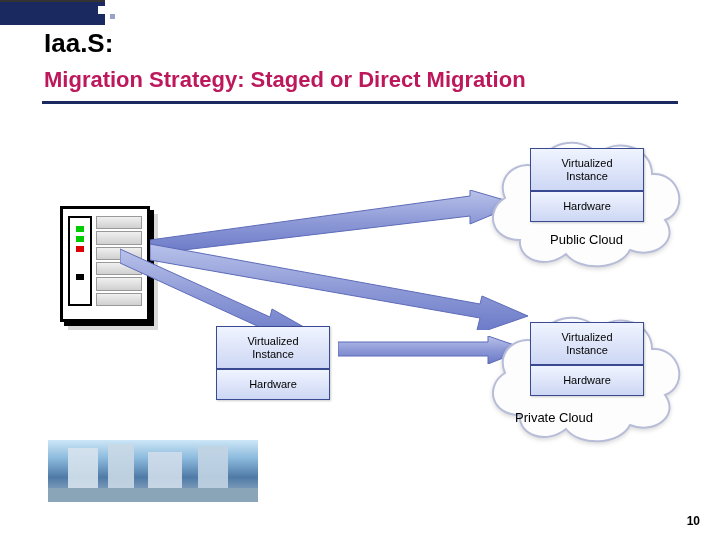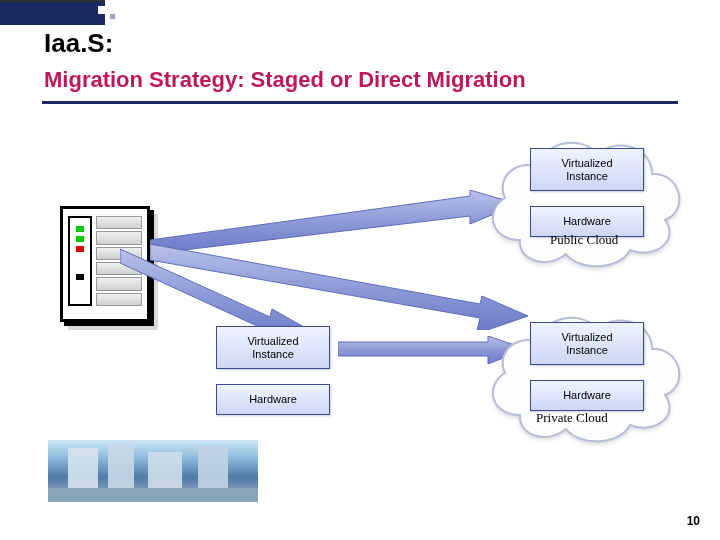--- a/index.html
+++ b/index.html
@@ -100,24 +100,24 @@
     font-size: 11px;
     text-align: center;
   }
   .box {
     border: 1px solid #394a92;
     background: linear-gradient(#f0f4ff, #cdd7f4);
     padding: 8px 4px;
     line-height: 1.15;
     box-shadow: 1px 1px 2px rgba(0,0,0,.2);
   }
-  .box + .box { margin-top: 15px; }
+  .box + .box { margin-top: 0; }
   .cloud-label {
     position: absolute;
-    font-family: Liberation Serif, serif;
+    font-family: Liberation Sans, sans-serif;
     font-size: 13px;
     text-align: center;
     white-space: nowrap;
   }
   
   .arrow { position: absolute; }
   
   .footer-img {
     position: absolute;
     left: 48px; top: 440px;
@@ -215,21 +215,21 @@
 
 <div class="cloud" style="left:480px;top:295px;width:210px;height:160px">
   <svg viewBox="0 0 210 160">
     <path d="M40 120 C10 120 5 90 25 78 C15 55 40 38 60 48 C62 22 100 14 118 34 C138 16 172 28 172 54 C200 52 210 90 185 100 C200 120 175 140 150 130 C140 150 100 152 86 134 C66 150 38 140 40 120 Z" fill="#fdfdfd" stroke="#b7bdd8" stroke-width="2"></path>
   </svg>
 </div>
 <div class="stack" style="left:530px;top:322px">
   <div class="box">Virtualized<br>Instance</div>
   <div class="box">Hardware</div>
 </div>
-<div class="cloud-label" style="left:536px;top:410px">Private Cloud</div>
+<div class="cloud-label" style="left:515px;top:410px">Private Cloud</div>
 
 <div class="footer-img">
   <div class="b1"></div>
     <div class="b2"></div>
     <div class="b3"></div>
     <div class="b4"></div>
     <div class="gnd"></div>
 </div>
 
 <div class="pagenum">10</div>

